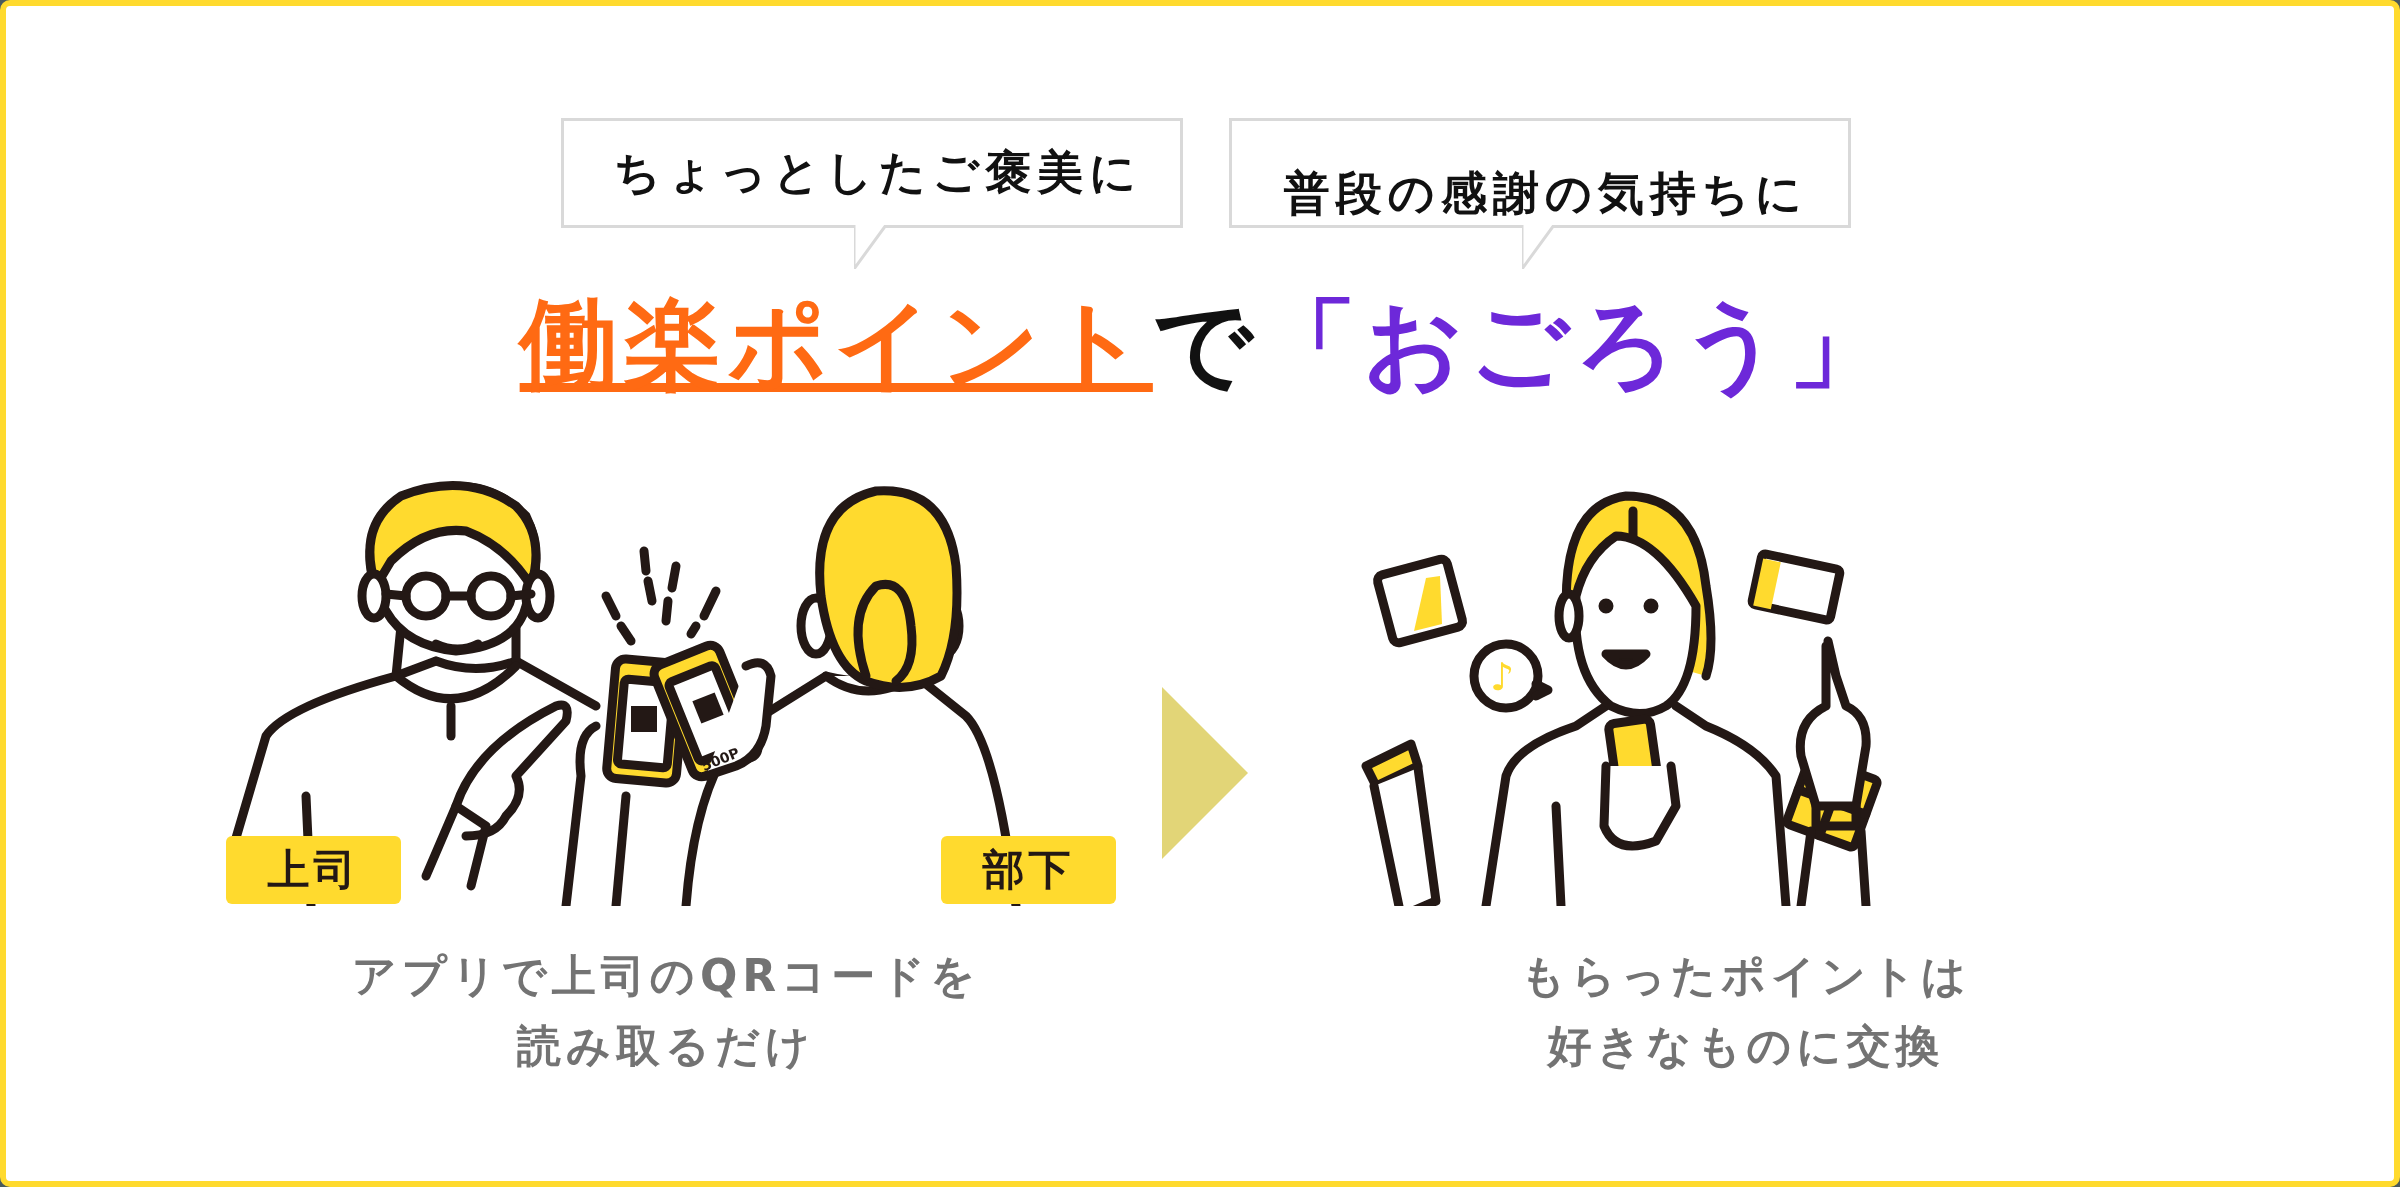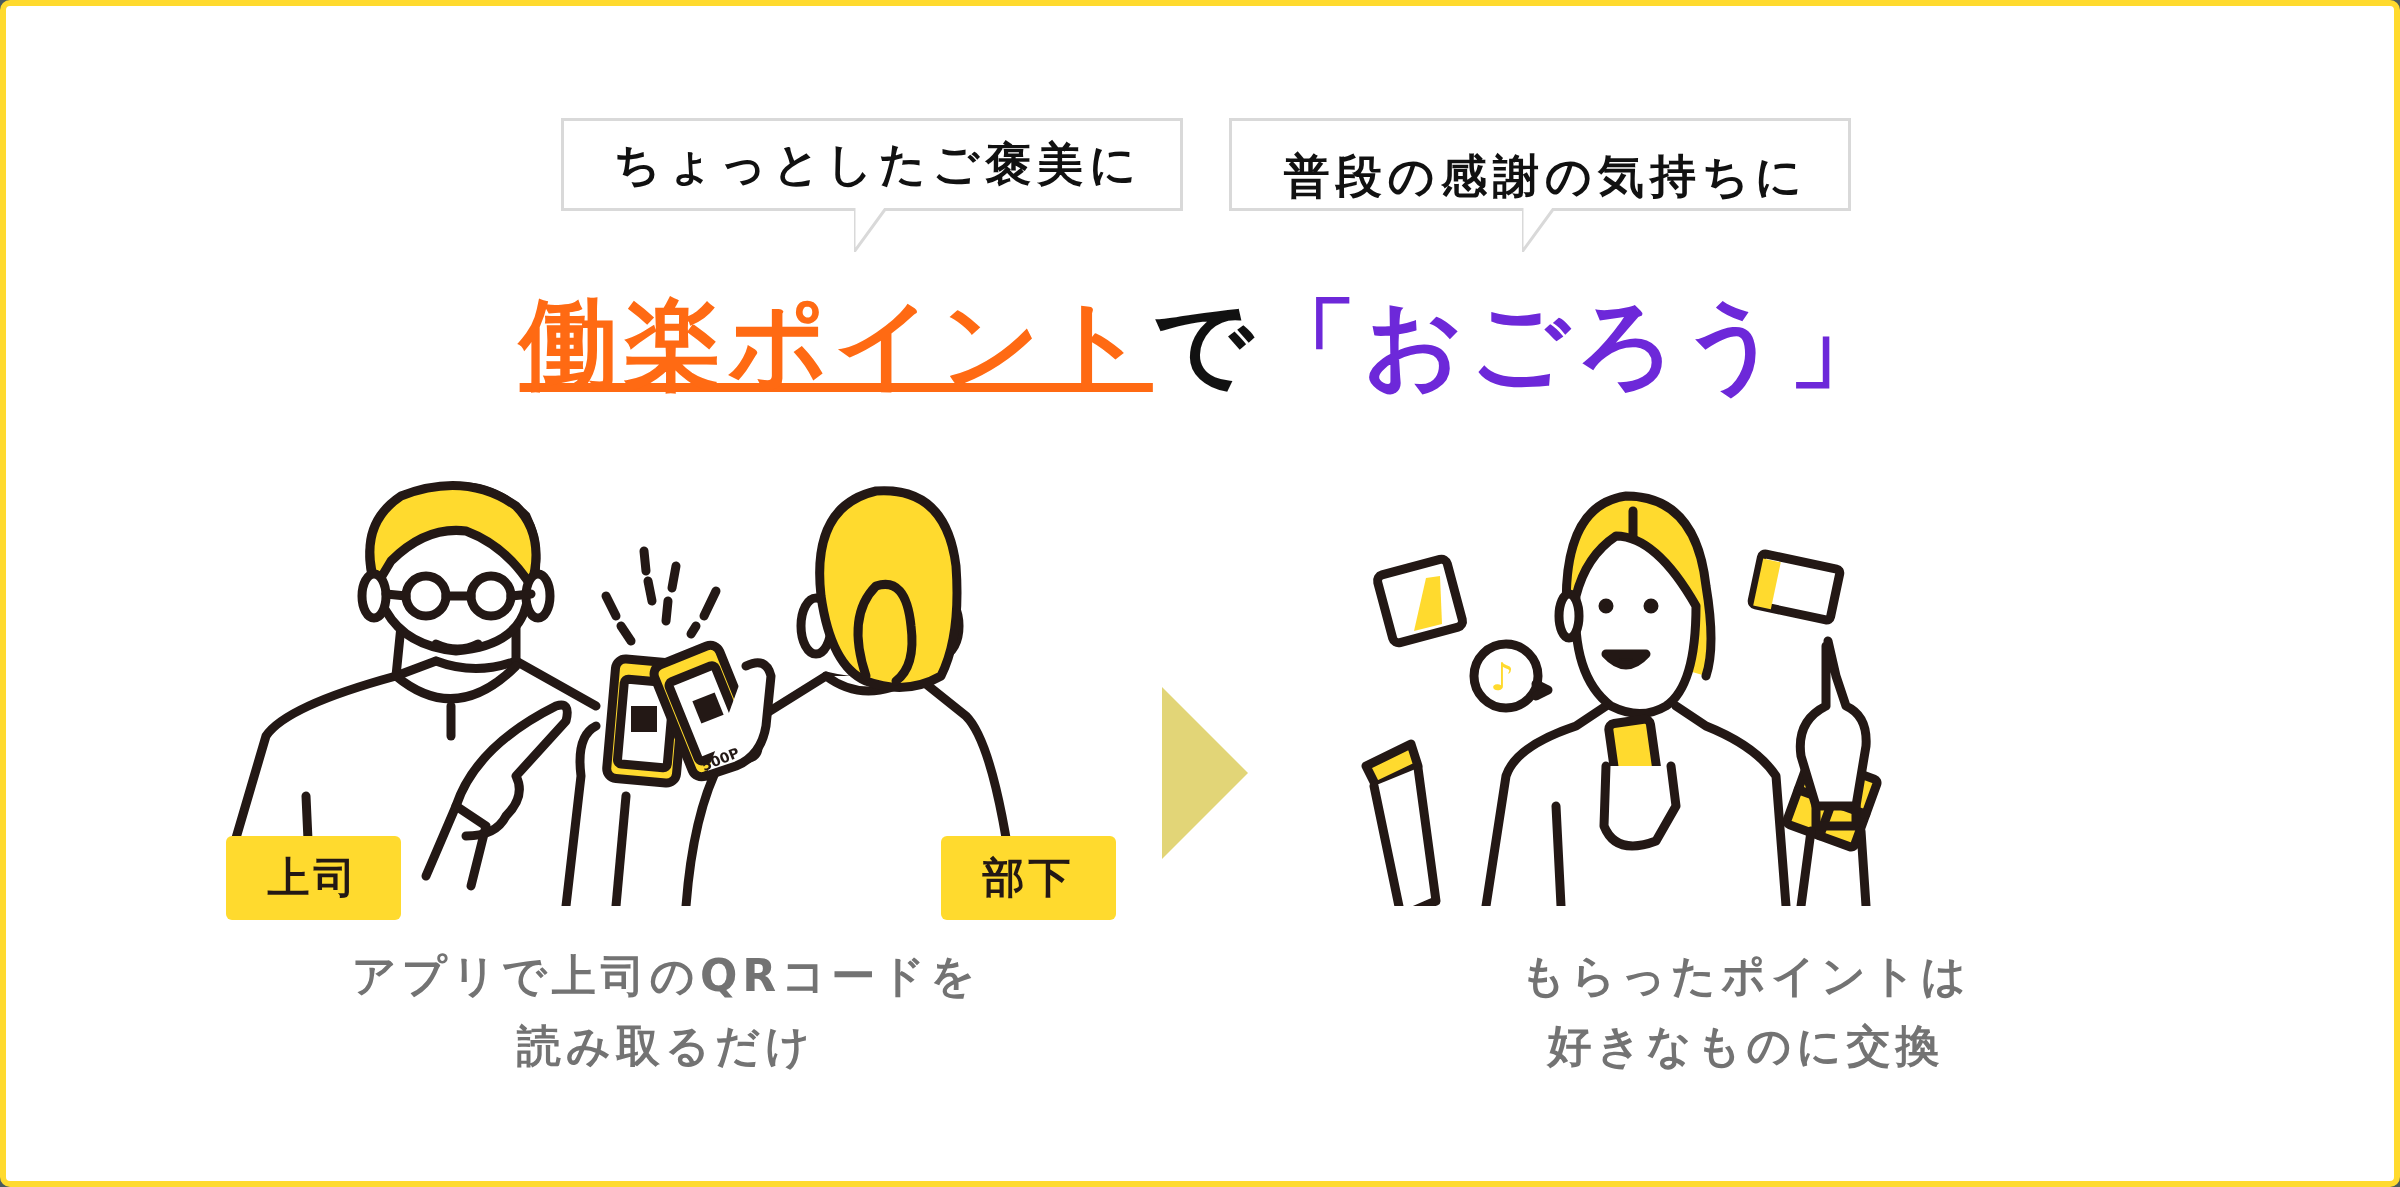--- a/index.html
+++ b/index.html
@@ -1,27 +1,27 @@
 <!DOCTYPE html>
 <html><head>
 <meta charset="utf-8">
 <style>
   html,body{margin:0;padding:0;}
   body{width:2400px;height:1187px;background:#4a5a5e;position:relative;overflow:hidden;font-family:"DejaVu Sans","Liberation Sans",sans-serif;}
   .frame{position:absolute;left:0;top:0;width:2400px;height:1187px;box-sizing:border-box;border:6px solid #FFDA2E;border-radius:10px;background:#fff;overflow:hidden;}
-  .bubble{position:absolute;top:112px;height:93px;box-sizing:border-box;border:3px solid #d9d9d9;background:#fff;display:flex;align-items:center;justify-content:center;font-weight:bold;font-size:46px;color:#111;letter-spacing:6px;padding-left:12px;}
+  .bubble{position:absolute;top:112px;height:110px;box-sizing:border-box;border:3px solid #d9d9d9;background:#fff;display:flex;align-items:center;justify-content:center;font-weight:bold;font-size:46px;color:#111;letter-spacing:6px;padding-left:12px;}
   .bubble .tail{position:absolute;bottom:-44px;width:40px;height:44px;}
   .b1{left:555px;width:622px;}
   .b2{left:1223px;width:622px;align-items:flex-end;}
   .title{position:absolute;left:0;top:278px;width:2400px;text-align:center;font-weight:bold;font-size:98px;letter-spacing:6px;line-height:120px;}
   .t-orange{color:#FF6A13;text-decoration:underline;}
   .t-black{color:#111;}
   .t-blue{color:#6d28d9;}
   .illus{position:absolute;}
-  .tag{position:absolute;top:830px;width:175px;height:84px;background:#FFDA2E;border-radius:6px;display:flex;align-items:center;justify-content:center;font-weight:bold;font-size:42px;color:#231815;letter-spacing:4px;}
+  .tag{position:absolute;top:830px;width:175px;height:68px;background:#FFDA2E;border-radius:6px;display:flex;align-items:center;justify-content:center;font-weight:bold;font-size:42px;color:#231815;letter-spacing:4px;}
   .arrow{position:absolute;left:1156px;top:681px;width:0;height:0;border-top:86px solid transparent;border-bottom:86px solid transparent;border-left:86px solid #E2D577;}
   .caption{position:absolute;top:935px;text-align:center;font-weight:bold;font-size:44px;line-height:70px;color:#737373;letter-spacing:5px;}
   .cap1{left:260px;width:800px;}
   .cap2{left:1340px;width:800px;}
 </style>
 </head>
 <body>
 
 <div class="frame">
 

